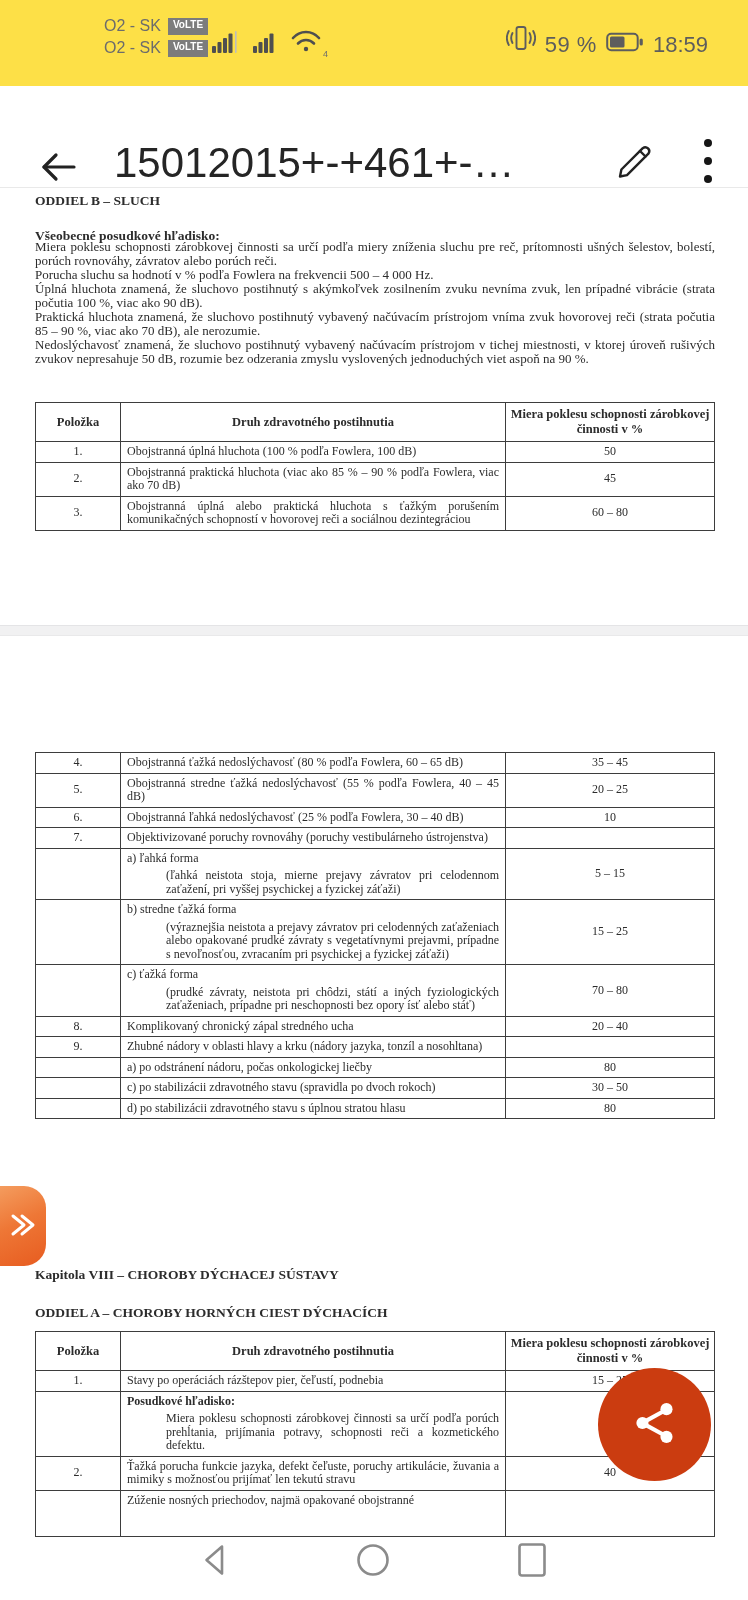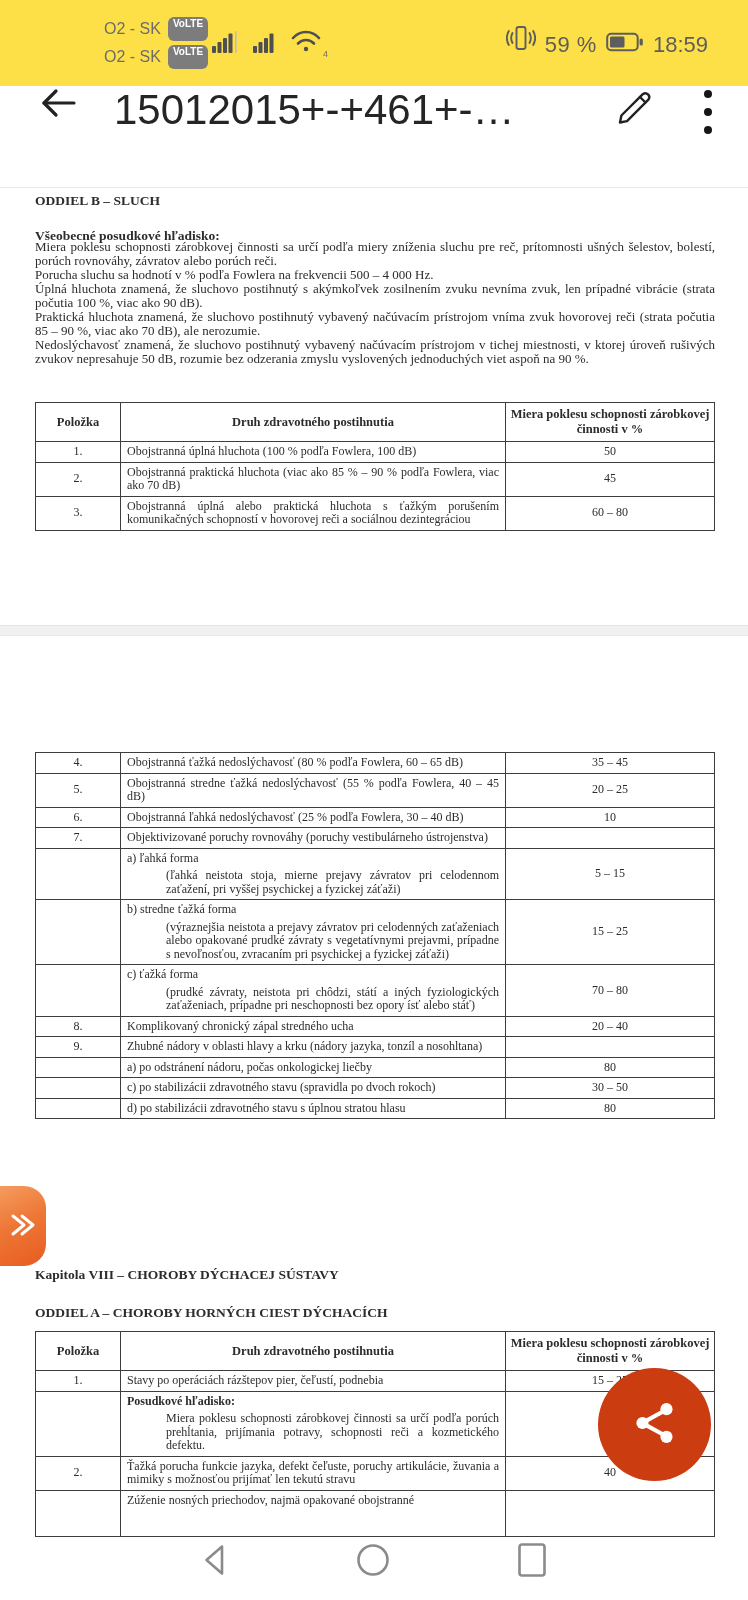--- a/index.html
+++ b/index.html
@@ -6,31 +6,31 @@
   .screen {
     position:relative; width:748px; height:1600px; overflow:hidden;
     background:#ffffff; font-family:"Liberation Sans", sans-serif;
   }
 
   
   .statusbar { position:absolute; top:0; left:0; width:748px; height:86px; background:#fde047; }
   .sb-carriers { position:absolute; left:104px; top:17px; display:flex; flex-direction:column; gap:4px; }
   .carrier-row { display:flex; align-items:center; gap:7px; font-size:16px; color:#6c6c6c; }
   .volte-badge { background:#7c7c7c; color:#fff; font-size:10px; font-weight:bold;
-    padding:2px 5px 12px; border-radius:6px; line-height:1; }
+    padding:2px 5px 5px; border-radius:0; line-height:1; }
   .sb-signals { position:absolute; left:212px; top:28px; display:flex; align-items:flex-end; gap:13px; }
   .wifi-wrap { position:relative; }
   .wifi-gen { position:absolute; right:-6px; bottom:-2px; font-size:9px; color:#6c6c6c; }
   .sb-right { position:absolute; right:40px; top:24px; display:flex; align-items:flex-end; gap:9px;
     color:#5d5d5d; font-size:22px; }
   .sb-right .pct { letter-spacing:0.5px; }
 
   
   .appbar { position:absolute; top:86px; left:0; width:748px; height:102px; background:#fff;
-    display:flex; align-items:flex-start; box-sizing:border-box; padding:0 26px 0 38px;
+    display:flex; align-items:flex-end; box-sizing:border-box; padding:0 26px 0 38px;
     border-bottom:1px solid #e9e9e9; }
   .appbar-title { margin-left:36px; font-size:42px; color:#252525; white-space:nowrap;
     overflow:hidden; max-width:440px; }
   .icon-btn { background:none; border:none; padding:0; display:flex; align-items:center;
     justify-content:center; cursor:pointer; }
   .btn-edit { margin-left:auto; margin-right:10px; }
   .kebab { display:flex; flex-direction:column; gap:10px; padding:4px 10px; margin-left:28px; }
   .kebab i { width:8px; height:8px; border-radius:50%; background:#161616; }
 
   

